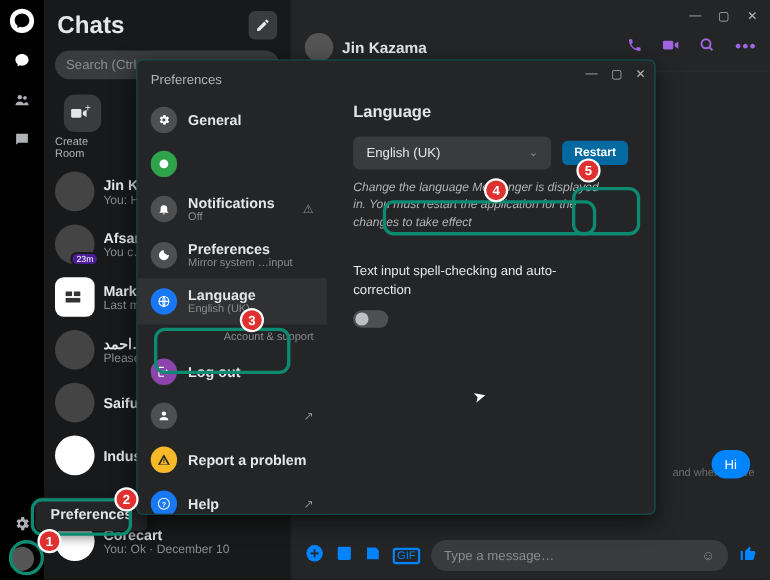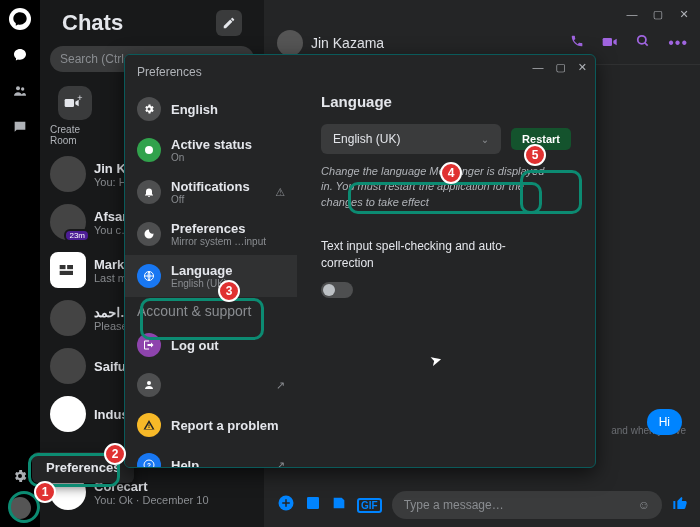--- a/index.html
+++ b/index.html
@@ -6,68 +6,68 @@
   body { background:#000; color:#e4e6eb; width:700px; height:527px; overflow:hidden; position:relative; }
   .app { display:flex; width:700px; height:527px; background:#18191a; }
   
   .rail { width:40px; background:#000; display:flex; flex-direction:column; align-items:center; padding-top:8px; gap:14px; position:relative; }
   .rail .ico { width:22px; height:22px; display:flex; align-items:center; justify-content:center; color:#b0b3b8; border-radius:50%; }
   .rail .ico svg { width:16px; height:16px; }
   .rail .bottom { margin-top:auto; margin-bottom:8px; display:flex; flex-direction:column; align-items:center; gap:10px; }
   .avatar-tiny { width:22px; height:22px; border-radius:50%; background:#555 center/cover; }
   
   .chatcol { width:225px; background:#18191a; display:flex; flex-direction:column; border-right:1px solid #242526; }
-  .chathead { display:flex; align-items:center; justify-content:space-between; padding:10px 22px 6px; }
+  .chathead { display:flex; align-items:center; justify-content:space-between; padding:10px 12px 6px; }
   .chathead h1 { font-size:22px; font-weight:700; color:#e4e6eb; }
   .compose { width:26px; height:26px; border-radius:6px; background:#3a3b3c; display:flex; align-items:center; justify-content:center; }
   .search { margin:4px 10px 8px; background:#3a3b3c; border-radius:18px; padding:6px 10px; font-size:12px; color:#8a8d91; }
   .create-room { display:flex; flex-direction:column; align-items:center; gap:4px; padding:6px 0 4px 10px; width:60px;}
   .create-room .vb { width:34px; height:34px; border-radius:10px; background:#3a3b3c; display:flex; align-items:center; justify-content:center; color:#e4e6eb;}
   .create-room .lbl { font-size:10px; color:#b0b3b8; text-align:left; line-height:1.1;}
   .convlist { flex:1; overflow:hidden; }
   .conv { display:flex; align-items:center; gap:8px; padding:6px 10px; }
   .conv .av { width:36px; height:36px; border-radius:50%; background:#444 center/cover; flex-shrink:0; position:relative; }
   .conv .av.sq { border-radius:8px; background:#fff; display:flex; align-items:center; justify-content:center;}
   .conv .txt { display:flex; flex-direction:column; overflow:hidden; }
   .conv .nm { font-size:13px; font-weight:600; color:#e4e6eb; white-space:nowrap; overflow:hidden; text-overflow:ellipsis;}
   .conv .sub { font-size:11px; color:#8a8d91; white-space:nowrap; overflow:hidden; text-overflow:ellipsis;}
   .badge-time { position:absolute; bottom:-2px; right:-4px; background:#4c1d95; color:#fff; font-size:8px; padding:0 3px; border-radius:6px; border:2px solid #18191a;margin-left:31px;}
   
   .main { flex:1; background:#242526; display:flex; flex-direction:column; position:relative; }
   .titlebar { height:28px; display:flex; justify-content:flex-end; align-items:center; gap:14px; padding:0 10px; color:#b0b3b8; font-size:11px; }
   .titlebar .wctrl { width:12px; text-align:center; }
   .convhead { display:flex; align-items:center; padding:2px 12px 8px; gap:8px; border-bottom:1px solid #303132;}
   .convhead .hav { width:26px; height:26px; border-radius:50%; background:#555; }
-  .convhead .hname { font-size:14px; font-weight:400; }
+  .convhead .hname { font-size:14px; font-weight:700; }
   .convhead .spacer { flex:1; }
   .convhead .hicn { color:#a065e0; margin-left:10px; }
   .convhead .hicn.more { color:#a065e0; letter-spacing:1px;}
   .convcontent { flex:1; position:relative; overflow:hidden; }
   .convfooter { display:flex; align-items:center; gap:10px; padding:8px 12px; }
   .convfooter .fic { color:#0084ff; font-size:16px; }
   .convfooter .msginput { flex:1; background:#3a3b3c; border-radius:18px; padding:7px 12px; font-size:12px; color:#8a8d91; display:flex; align-items:center; justify-content:space-between;}
   .hi-bubble { position:absolute; right:18px; bottom:48px; background:#0084ff; color:#fff; border-radius:16px; padding:6px 12px; font-size:12px; }
   .pending-txt { position:absolute; right:14px; top:360px; font-size:10px; color:#6b6e73;}
   
   .prefs { position:absolute; left:124px; top:54px; width:472px; height:414px; background:#242526; border:1px solid #0a5a5a; border-radius:6px; display:flex; box-shadow:0 6px 20px rgba(0,0,0,.6); overflow:hidden;}
   .prefs-side { width:200px; background:#242526; display:flex; flex-direction:column; font-size:13px; }
   .prefs-title { padding:10px 12px; font-size:12px; color:#b0b3b8; }
   .pitem { display:flex; align-items:center; gap:10px; padding:8px 12px; cursor:pointer; position:relative;}
   .pitem .picn { width:24px; height:24px; border-radius:50%; display:flex; align-items:center; justify-content:center; color:#fff; flex-shrink:0;}
   .pitem .ptxt { display:flex; flex-direction:column; }
   .pitem .plabel { font-size:13px; font-weight:600; color:#e4e6eb;}
   .pitem .psub { font-size:10px; color:#8a8d91;}
   .pitem.sel { background:#303132; }
-  .psect { padding:6px 12px; font-size:14px; color:#8a8d91; }
+  .psect { padding:6px 12px; font-size:10px; color:#8a8d91;text-align:right; }
   .extlink { margin-left:auto; color:#8a8d91; font-size:11px;}
   .prefs-main { flex:1; padding:38px 24px 12px; position:relative; display:flex; flex-direction:column;}
   .prefs-main h2 { font-size:15px; font-weight:700; margin-bottom:14px;}
   .langsel { background:#3a3b3c; border-radius:6px; padding:8px 12px; font-size:12px; color:#e4e6eb; display:flex; align-items:center; justify-content:space-between; width:180px;}
   .langrow { display:flex; align-items:center; gap:10px;}
-  .restart { background:#14532d; color:#fff; font-size:11px; font-weight:600; padding:5px 11px; border-radius:5px; border:none;}
+  .restart { background:#0369a1; color:#fff; font-size:11px; font-weight:600; padding:5px 11px; border-radius:5px; border:none;}
   .langhint { font-size:11px; font-style:italic; color:#b0b3b8; margin-top:10px; line-height:1.4; max-width:225px;}
   .spellhead { font-size:12px; color:#e4e6eb; margin-top:28px; max-width:210px; line-height:1.4;}
   .toggle { width:32px; height:16px; border-radius:9px; background:#4e4f50; margin-top:10px; position:relative;}
   .toggle::after { content:""; position:absolute; left:2px; top:2px; width:12px; height:12px; border-radius:50%; background:#bcc0c4;}
   .winctrls { position:absolute; top:6px; right:8px; display:flex; gap:12px; color:#b0b3b8; font-size:11px;}
   
   .ctxmenu { position:absolute; left:32px; bottom:44px; background:#242526; border-radius:6px; padding:8px 14px; box-shadow:0 4px 12px rgba(0,0,0,.6); font-size:13px; font-weight:600; color:#e4e6eb;}
   
   .marker { position:absolute; width:22px; height:22px; border-radius:50%; background:#e03131; border:2px solid #fff; color:#fff; font-size:12px; font-weight:700; display:flex; align-items:center; justify-content:center; z-index:50;}
   .ring { position:absolute; border:3px solid #0c8b72; border-radius:10px; z-index:40; pointer-events:none;}
@@ -221,21 +221,21 @@
       <span class="fic"><svg width="18" height="18" viewBox="0 0 24 24" fill="currentColor">
             <circle cx="12" cy="12" r="10"></circle>
             <path d="M12 7v10M7 12h10" stroke="#242526" stroke-width="2"></path>
           </svg></span>
       <span class="fic"><svg width="16" height="16" viewBox="0 0 24 24" fill="currentColor">
             <rect x="3" y="3" width="18" height="18" rx="2"></rect>
           </svg></span>
       <span class="fic"><svg width="16" height="16" viewBox="0 0 24 24" fill="currentColor">
             <path d="M4 4h12l4 4v12H4z"></path>
           </svg></span>
-      <span class="fic" style="font-size:10px;font-weight:700;border:2px solid #0084ff;padding:0 2px;border-radius:3px;">GIF</span>
+      <span class="fic" style="font-size:10px;font-weight:400;border:2px solid #0084ff;padding:0 2px;border-radius:3px;">GIF</span>
       <div class="msginput">
         <span>Type a message…</span>
         <span>☺</span>
       </div>
       <span class="fic"><svg width="16" height="16" viewBox="0 0 24 24" fill="currentColor">
             <path d="M2 21h3V9H2v12zM22 11c0-1.1-.9-2-2-2h-5.3l.8-3.8V5c0-.4-.2-.8-.4-1.1L14 3l-6 6v12h10c.8 0 1.5-.5 1.8-1.2l2.1-7c.1-.2.1-.5.1-.8z"></path>
           </svg></span>
     </div>
   </div>
 </div>
@@ -245,32 +245,28 @@
 <div class="prefs">
   <div class="prefs-side">
     <div class="prefs-title">Preferences</div>
     <div class="pitem">
         <div class="picn" style="background:#4e4f50;">
           <svg width="12" height="12" viewBox="0 0 24 24" fill="#fff">
             <path d="M19.4 13a7.5 7.5 0 000-2l2-1.6-2-3.4-2.4.9a7.5 7.5 0 00-1.7-1L15 3h-4l-.4 2.9a7.5 7.5 0 00-1.7 1l-2.4-.9-2 3.4L6.6 11a7.5 7.5 0 000 2l-2 1.6 2 3.4 2.4-.9c.5.4 1.1.8 1.7 1L11 21h4l.4-2.9c.6-.2 1.2-.6 1.7-1l2.4.9 2-3.4-2.1-1.6zM12 15a3 3 0 110-6 3 3 0 010 6z"></path>
           </svg>
         </div>
         <div class="ptxt">
-          <span class="plabel">English</span>
+          <span class="plabel">General</span>
         </div>
       </div>
     <div class="pitem">
         <div class="picn" style="background:#31a24c;">
           <svg width="10" height="10" viewBox="0 0 10 10">
             <circle cx="5" cy="5" r="4" fill="#fff"></circle>
           </svg>
-        </div>
-        <div class="ptxt">
-          <span class="plabel">Active status</span>
-          <span class="psub">On</span>
         </div>
       </div>
     <div class="pitem">
         <div class="picn" style="background:#4e4f50;">
           <svg width="12" height="12" viewBox="0 0 24 24" fill="#fff">
             <path d="M12 22a2 2 0 002-2h-4a2 2 0 002 2zm6-6V11a6 6 0 10-12 0v5l-2 2v1h16v-1l-2-2z"></path>
           </svg>
         </div>
         <div class="ptxt">
           <span class="plabel">Notifications</span>

